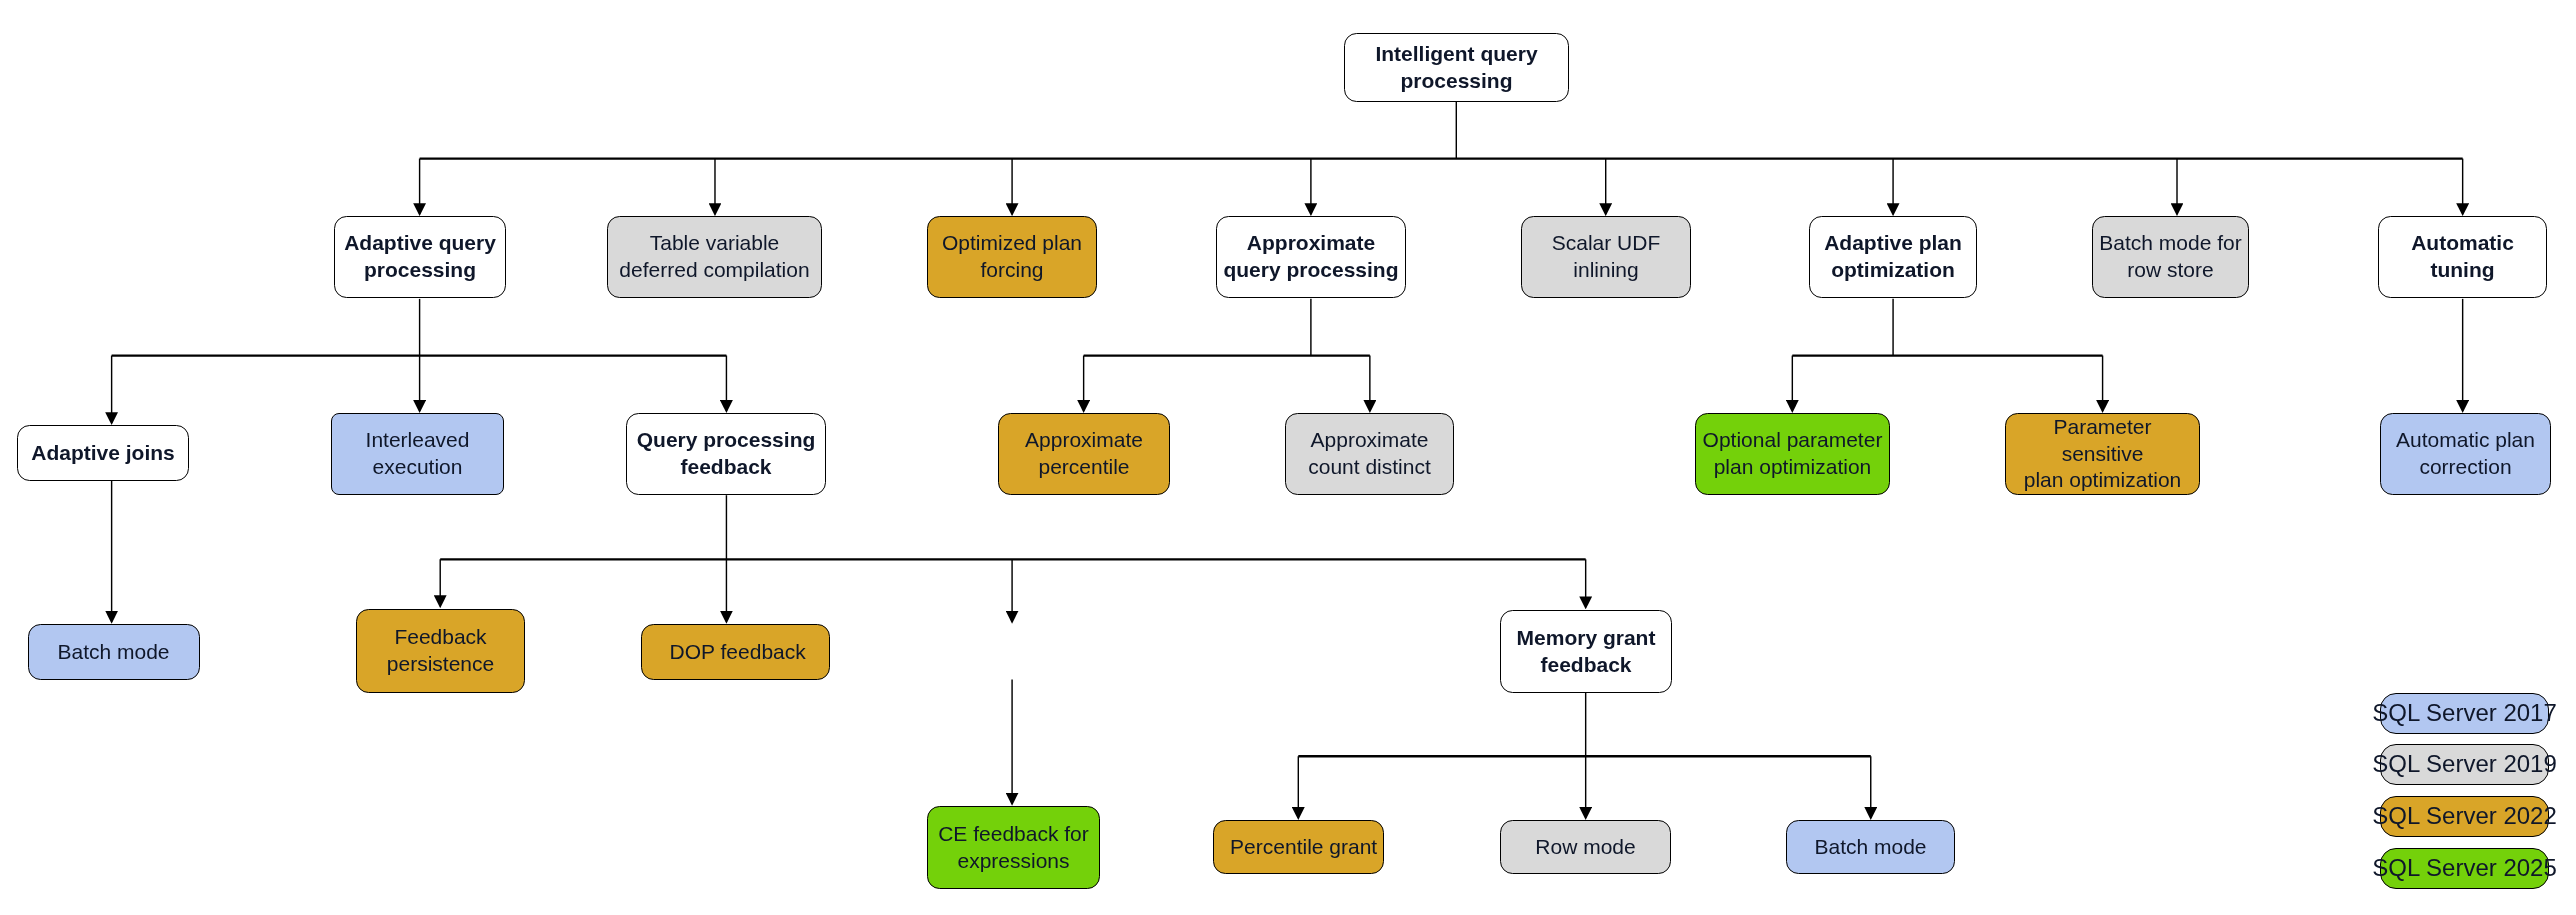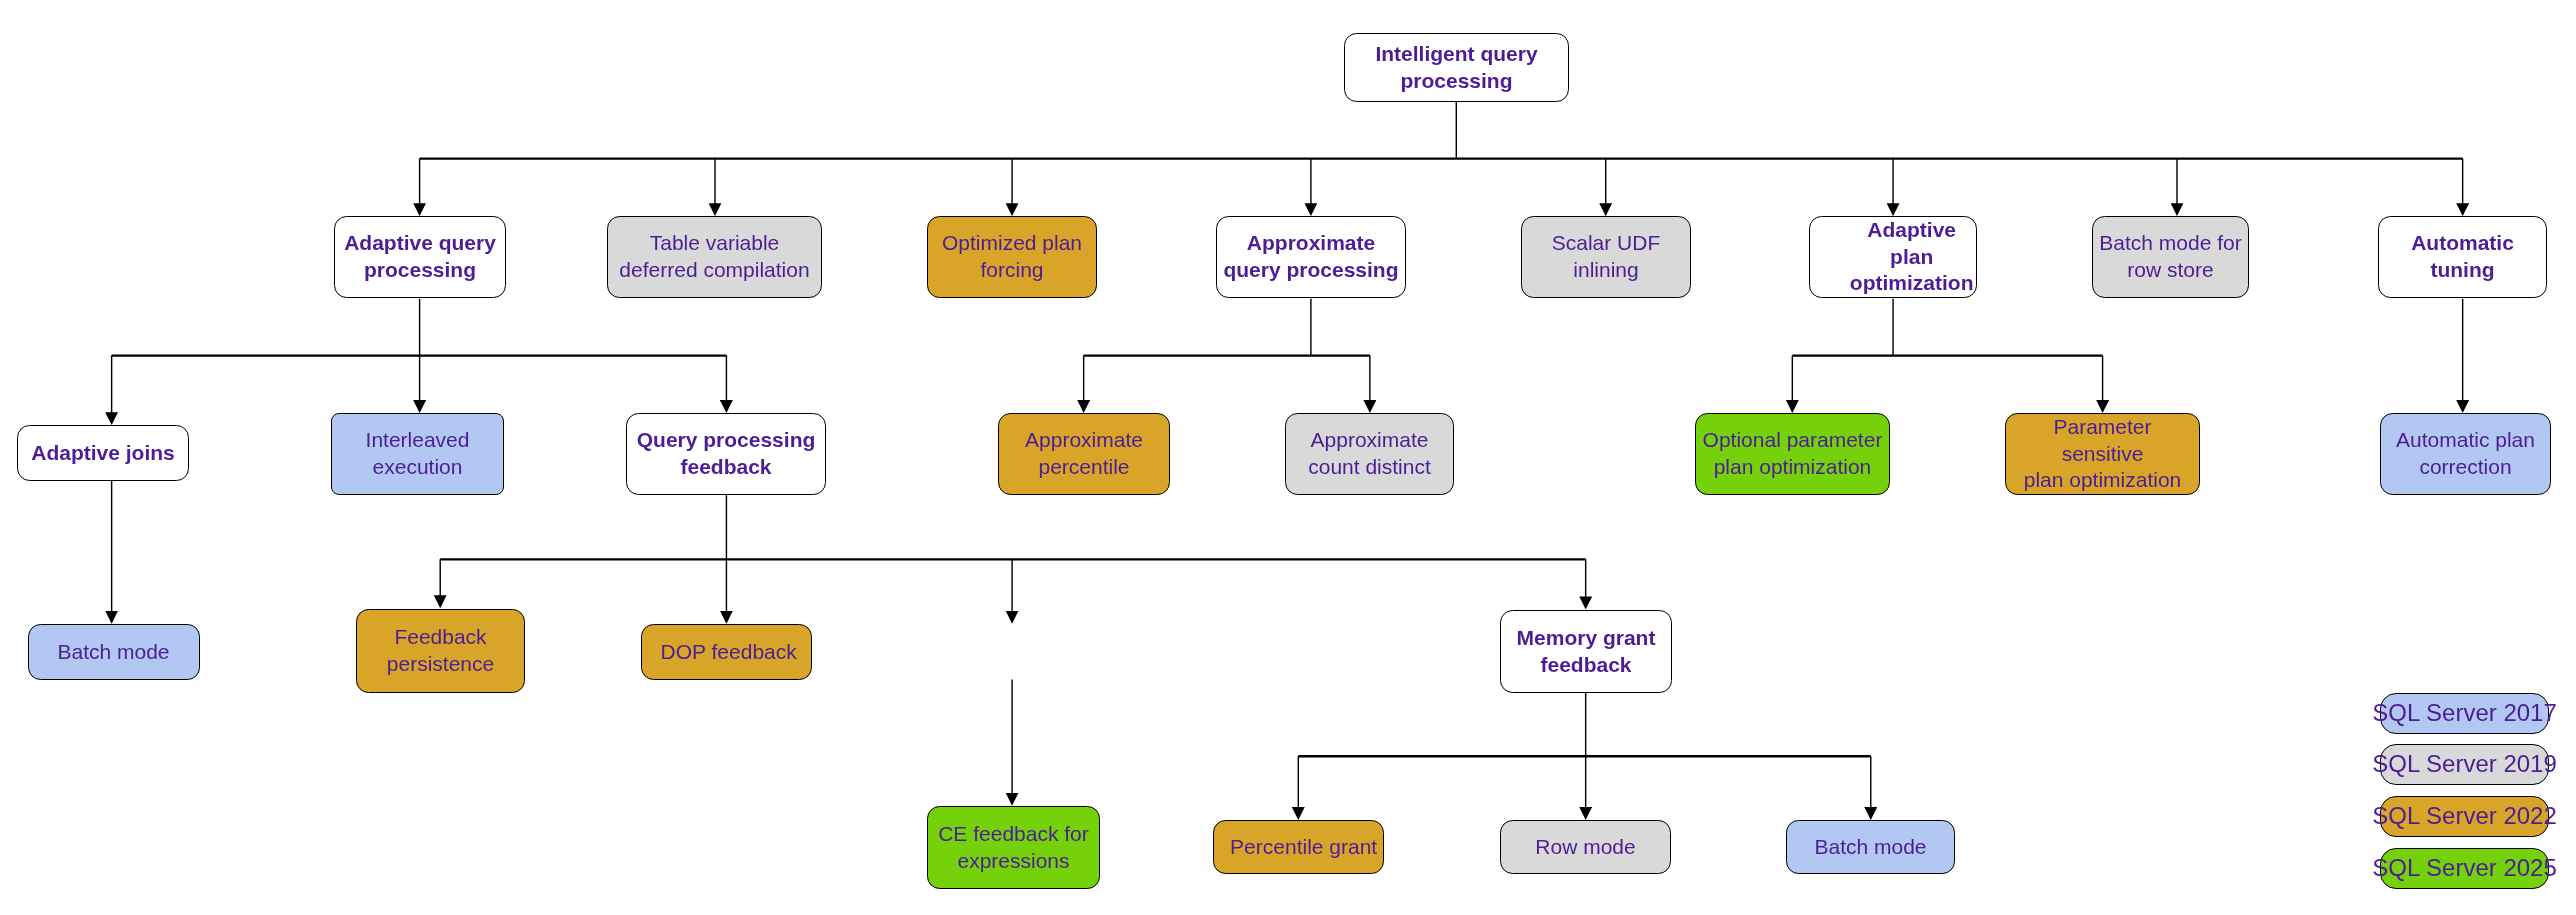--- a/index.html
+++ b/index.html
@@ -17,21 +17,21 @@
   .node{
     position:absolute;
     box-sizing:border-box;
     display:flex;align-items:center;justify-content:center;
     text-align:center;
     border:1.7px solid var(--border,#000);
     border-radius:12.6px;
     font-size:21px;line-height:1.28;
     white-space:pre-line;
     padding:0 5.7px;
-    color:#4c1d95;
+    color:#0f172a;
     background:#fff;
   }
   .cat{background:#fff;font-weight:bold;}
   .v2017{background:var(--c2017,#b2c7f1);}
   .v2019{background:var(--c2019,#d9d9d9);}
   .v2022{background:var(--c2022,#d9a528);}
   .v2025{background:var(--c2025,#74d10a);}
   .pill{border-radius:16px;font-size:24px;white-space:nowrap;}
 </style>
 </head>
@@ -99,21 +99,21 @@
   <div class="node cat" style="left:334px;top:216px;width:172px;height:82px;">Adaptive query
 processing</div>
   <div class="node v2019" style="left:607px;top:216px;width:215px;height:82px;">Table variable
 deferred compilation</div>
   <div class="node v2022" style="left:927px;top:216px;width:170px;height:82px;">Optimized plan
 forcing</div>
   <div class="node cat" style="left:1216px;top:216px;width:190px;height:82px;">Approximate
 query processing</div>
   <div class="node v2019" style="left:1521px;top:216px;width:170px;height:82px;">Scalar UDF
 inlining</div>
-  <div class="node cat" style="left:1809px;top:216px;width:168px;height:82px;padding-left:43px;">Adaptive plan
+  <div class="node cat" style="left:1809px;top:216px;width:168px;height:82px;">Adaptive plan
 optimization</div>
   <div class="node v2019" style="left:2092px;top:216px;width:157px;height:82px;">Batch mode for
 row store</div>
   <div class="node cat" style="left:2378px;top:216px;width:169px;height:82px;">Automatic
 tuning</div>
 
   <div class="node cat" style="left:17px;top:425px;width:172px;height:56px;">Adaptive joins</div>
   <div class="node v2017" style="left:331px;top:413px;width:173px;height:82px;border-radius:8px;">Interleaved
 execution</div>
   <div class="node cat" style="left:626px;top:413px;width:200px;height:82px;">Query processing
@@ -125,21 +125,21 @@
   <div class="node v2025" style="left:1695px;top:413px;width:195px;height:82px;">Optional parameter
 plan optimization</div>
   <div class="node v2022" style="left:2005px;top:413px;width:195px;height:82px;">Parameter sensitive
 plan optimization</div>
   <div class="node v2017" style="left:2380px;top:413px;width:171px;height:82px;">Automatic plan
 correction</div>
 
   <div class="node v2017" style="left:27.5px;top:624px;width:172px;height:56px;">Batch mode</div>
   <div class="node v2022" style="left:356px;top:609px;width:169px;height:84px;">Feedback
 persistence</div>
-  <div class="node v2022" style="left:641px;top:624px;width:171px;height:56px;padding-left:10px;">DOP feedback</div>
+  <div class="node v2022" style="left:641px;top:624px;width:189px;height:56px;padding-left:10px;">DOP feedback</div>
   <div class="node cat" style="left:1500px;top:610px;width:172px;height:83px;">Memory grant
 feedback</div>
 
   <div class="node v2025" style="left:927px;top:806px;width:173px;height:83px;">CE feedback for
 expressions</div>
   <div class="node v2022" style="left:1213px;top:820px;width:171px;height:54px;padding-left:16px;">Percentile grant</div>
   <div class="node v2019" style="left:1500px;top:820px;width:171px;height:54px;">Row mode</div>
   <div class="node v2017" style="left:1786px;top:820px;width:169px;height:54px;">Batch mode</div>
 
   <div class="node pill v2017" style="left:2380px;top:693px;width:169px;height:41px;">SQL Server 2017</div>

